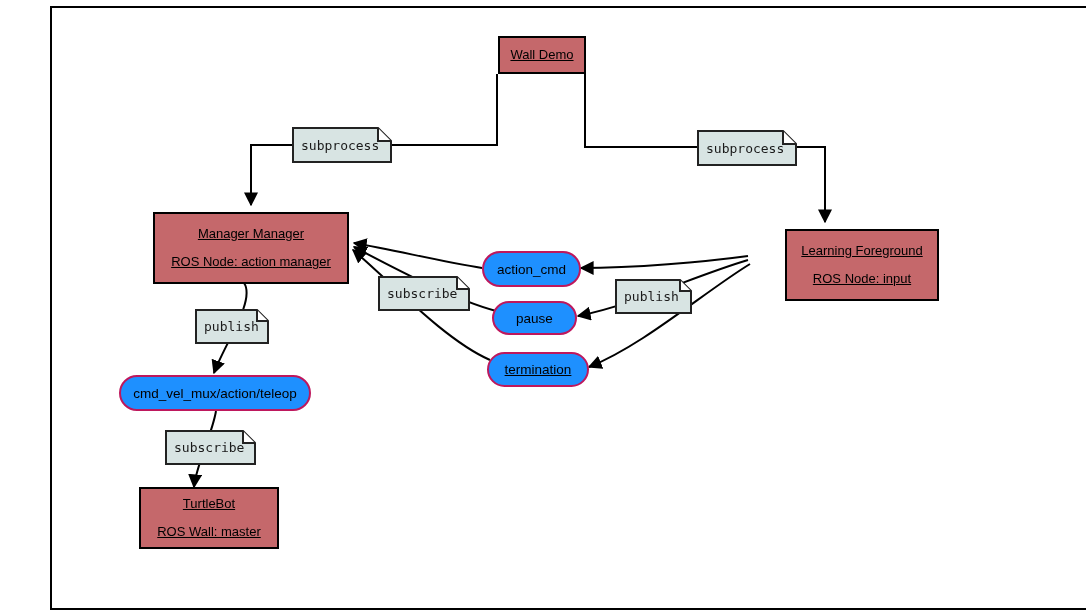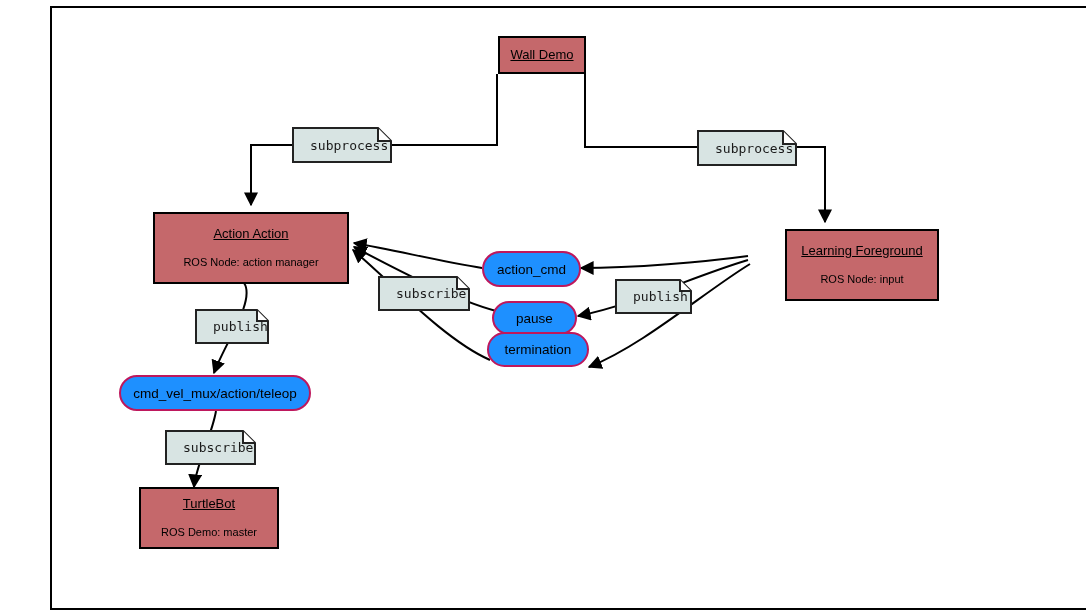--- a/index.html
+++ b/index.html
@@ -53,21 +53,22 @@
     color: #000000;
     text-align: center;
   }
   .proc .ttl {
     text-decoration: underline;
     font-size: 13px;
     line-height: 16px;
     white-space: nowrap;
   }
   .proc .sub {
-    font-size: 11px;
+    text-decoration: underline;
+    font-size: 13px;
     line-height: 16px;
     white-space: nowrap;
     margin-top: 12px;
   }
   .proc.single .ttl { margin: 0; }
   
   .topic {
     background: #1e90ff;
     border: 2px solid #be185d;
     border-radius: 999px;
@@ -91,21 +92,21 @@
     box-sizing: border-box;
   }
   .note .noteshape {
     position: absolute;
     left: 0; top: 0;
     width: 100%; height: 100%;
   }
   .note .notelabel {
     position: relative;
     z-index: 2;
-    padding-left: 18px;
+    padding-left: 9px;
     padding-right: 16px;
     white-space: nowrap;
   }
 </style>
 </head>
 <body>
 
 <div id="canvas">
   <div id="frame"></div>
 
@@ -151,43 +152,43 @@
     <g>
       <path d="M 172 411 C 168 435 152 465 150 487" fill="none" stroke="#000000" stroke-width="2" marker-end="url(#arrow)"></path>
     </g>
   </svg>
 
   <div class="node proc single" style="left:454px; top:36px; width:88px; height:38px;">
     <div class="ttl">Wall Demo</div>
   </div>
 
   <div class="node proc" style="left:109px; top:212px; width:196px; height:72px;">
-    <div class="ttl">Action Action</div>
+    <div class="ttl">Manager Manager</div>
     <div class="sub">ROS Node: action manager</div>
   </div>
 
   <div class="node proc" style="left:741px; top:229px; width:154px; height:72px;">
     <div class="ttl">Learning Foreground</div>
     <div class="sub">ROS Node: input</div>
   </div>
 
   <div class="node proc" style="left:95px; top:487px; width:140px; height:62px;">
     <div class="ttl">TurtleBot</div>
-    <div class="sub">ROS Demo: master</div>
+    <div class="sub">ROS Wall: master</div>
   </div>
 
   <div class="node topic" style="left:438px; top:251px; width:99px; height:36px;">
     <span>action_cmd</span>
   </div>
 
   <div class="node topic" style="left:448px; top:301px; width:85px; height:34px;">
     <span>pause</span>
   </div>
 
-  <div class="node topic" style="left:443px; top:332px; width:102px; height:35px;">
+  <div class="node topic" style="left:443px; top:352px; width:102px; height:35px;text-decoration:underline;">
     <span>termination</span>
   </div>
 
   <div class="node topic" style="left:75px; top:375px; width:192px; height:36px;">
     <span>cmd_vel_mux/action/teleop</span>
   </div>
 
   <div class="note" style="left:248px; top:127px; width:100px; height:36px;">
     <svg class="noteshape" viewBox="0 0 100 36" preserveAspectRatio="none">
       <path d="M1,1 H86 L99,14 V35 H1 Z" fill="#d8e4e3" stroke="#222222" stroke-width="2"></path>

